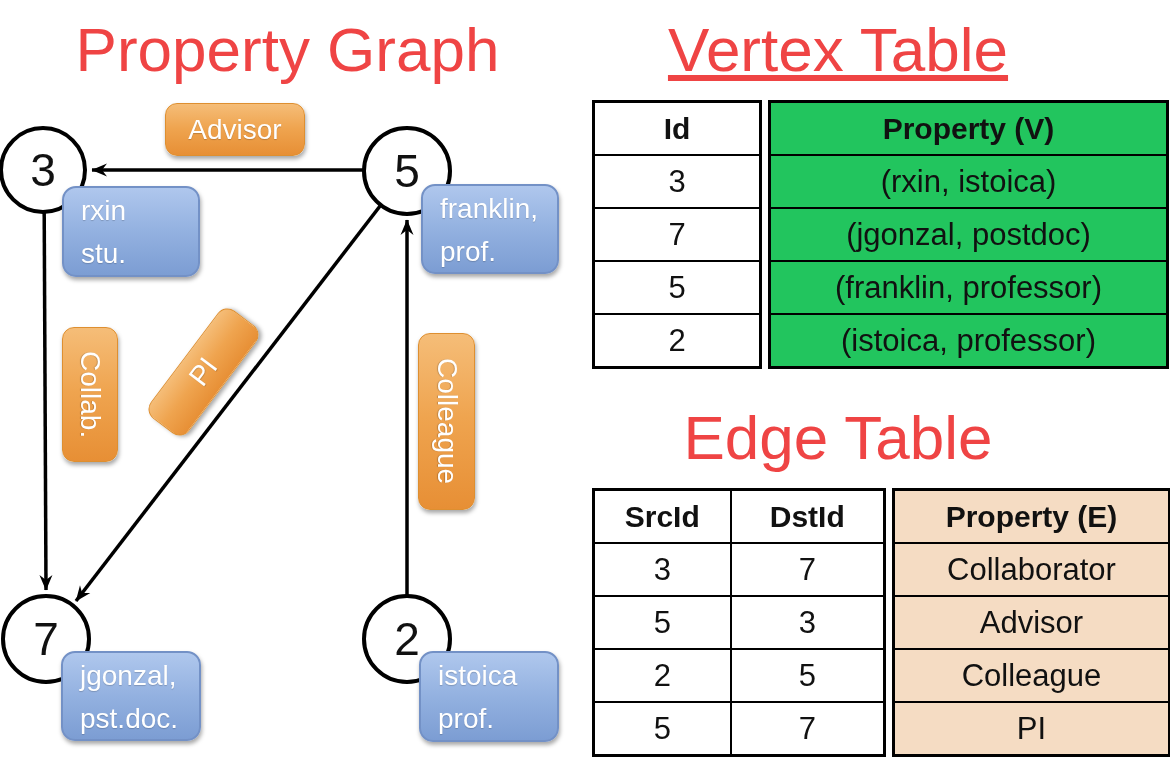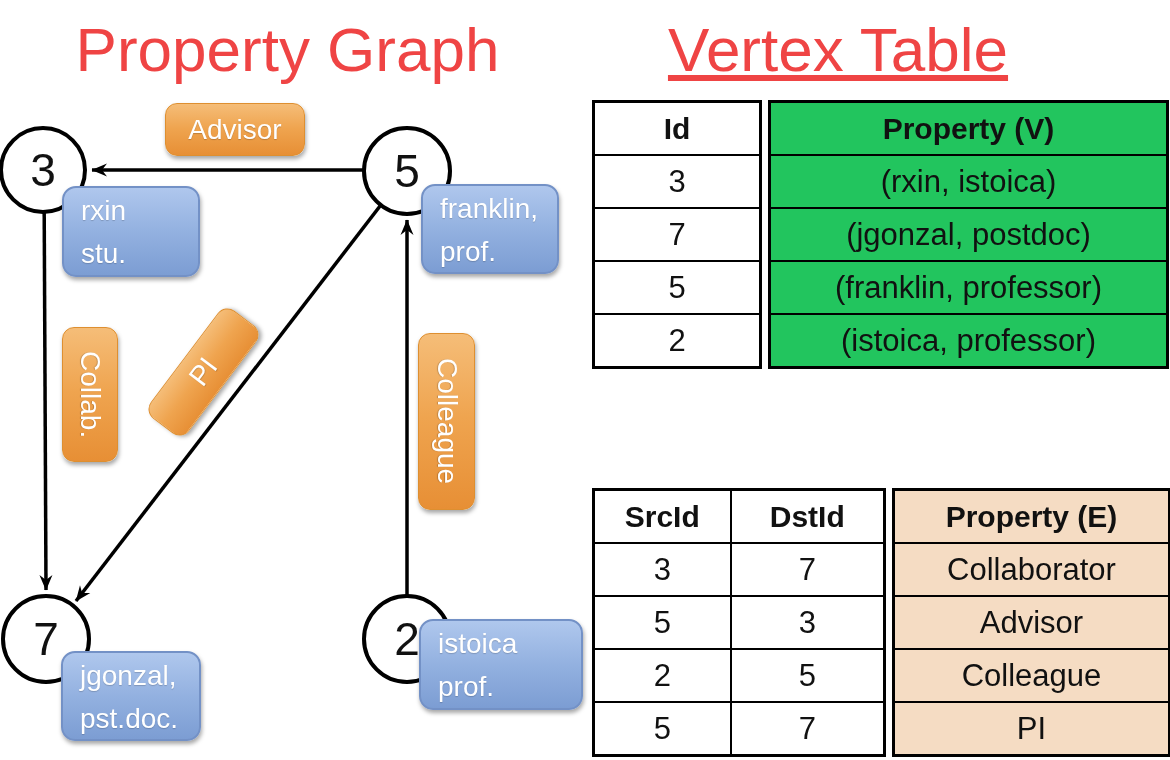--- a/index.html
+++ b/index.html
@@ -59,21 +59,21 @@
     box-shadow: 1px 3px 4px rgba(0,0,0,0.35);
     color: #fff;
     font-size: 28px;
     line-height: 43px;
     padding: 1px 16px 0 17px;
     text-shadow: 0 1px 1px rgba(0,0,0,0.18);
   }
   #prop-3 { left: 62px;  top: 186px; width: 138px; height: 91px; }
   #prop-5 { left: 421px; top: 184px; width: 138px; height: 90px; }
   #prop-7 { left: 61px;  top: 651px; width: 140px; height: 90px; }
-  #prop-2 { left: 419px; top: 619px; width: 164px; height: 91px; }
+  #prop-2 { left: 419px; top: 651px; width: 140px; height: 91px; }
 
   
   .edge-label {
     position: absolute;
     z-index: 2;
     box-sizing: border-box;
     border-radius: 12px;
     background: linear-gradient(180deg, #F5BD78 0%, #EFA44F 48%, #E78F35 100%);
     border: 1px solid #DE8F30;
     box-shadow: 1px 3px 4px rgba(0,0,0,0.35);
@@ -213,20 +213,21 @@
       <tr>
             <td>(franklin, professor)</td>
           </tr>
       <tr>
             <td>(istoica, professor)</td>
           </tr>
     </tbody>
       </table>
   </div>
 
+  <div class="big-title" id="title-etable">Edge Table</div>
 
   <div class="tbl-group" id="etable-group">
     <table class="sub" id="et-ids">
       <colgroup>
           <col class="c-src">
           <col class="c-dst">
       </colgroup>
         <tbody>
           <tr>
         <th>SrcId</th>

